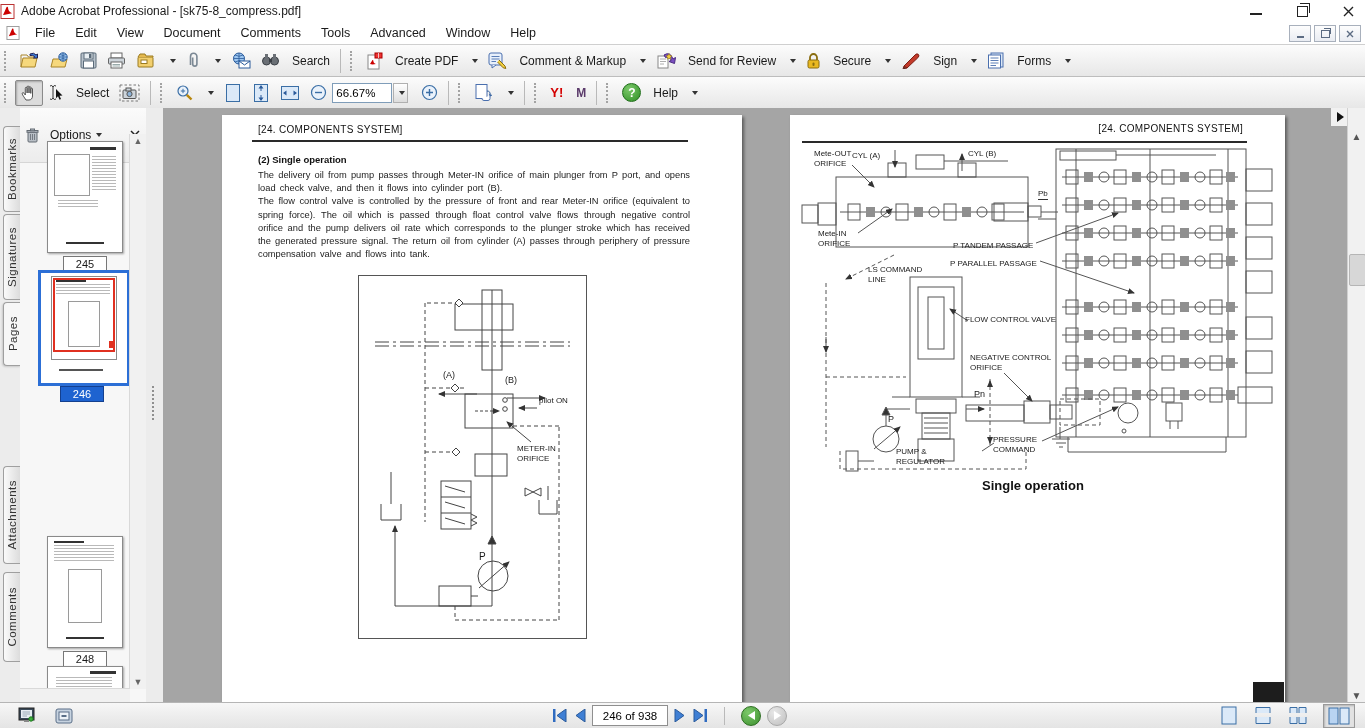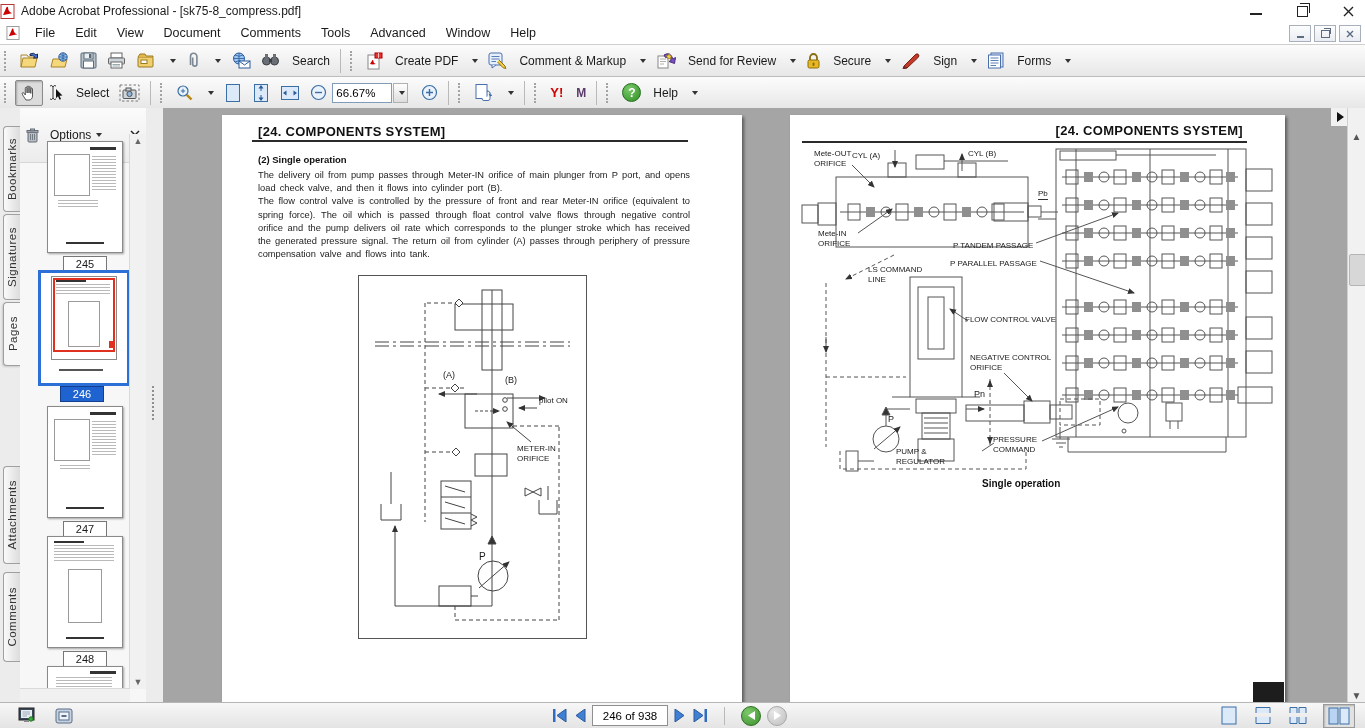--- a/index.html
+++ b/index.html
@@ -69,28 +69,28 @@
   .sbar-v{position:absolute;right:0;top:26px;width:16px;bottom:14px;background:#f1f1f1;border-left:1px solid #d9d9d9;}
   .sbar-h{position:absolute;left:0;bottom:0;height:14px;right:16px;background:#f1f1f1;border-top:1px solid #d9d9d9;}
   .sarrow{position:absolute;left:1px;width:14px;height:14px;display:flex;align-items:center;justify-content:center;cursor:pointer;color:#666;font-size:9px;}
   .splitter{position:absolute;left:146px;top:0;width:17px;bottom:0;background:#ececec;border-right:1px solid #a9a9a9;}
   .splitgrip{position:absolute;left:6px;top:278px;width:4px;height:34px;border-left:2px dotted #8f8f8f;cursor:col-resize;}
   
   .docarea{position:absolute;left:163px;top:0;right:17px;bottom:0;background:#a5a5a5;overflow:hidden;}
   .page{position:absolute;background:#fff;box-shadow:2px 2px 3px rgba(0,0,0,.45);}
   .pg-left{left:59px;top:7px;width:520px;height:588px;}
   .pg-right{left:627px;top:7px;width:495px;height:588px;}
-  .pgheader{position:absolute;font-weight:bold;font-size:13px;letter-spacing:.3px;color:#111;white-space:nowrap;}
+  .pgheader{position:absolute;font-weight:normal;font-size:10px;letter-spacing:.3px;color:#111;white-space:nowrap;}
   .pgrule{position:absolute;height:2px;background:#2a2a2a;}
   .heading{position:absolute;font-weight:bold;font-size:9.5px;color:#111;}
   .bodytext{position:absolute;font-size:9.3px;line-height:13.2px;text-align:justify;color:#222;word-spacing:1.5px;}
   .bodytext p{margin:0;}
   .diagframe{position:absolute;border:1px solid #555;background:#fff;}
   .dlabel{position:absolute;font-size:8px;line-height:9.5px;color:#1a1a1a;white-space:pre-line;}
-  .caption{position:absolute;font-weight:bold;font-size:10px;color:#111;}
+  .caption{position:absolute;font-weight:bold;font-size:13px;color:#111;}
   .blackblock{position:absolute;background:#1d1d1d;}
   
   .mscroll{position:absolute;right:0;top:0;width:17px;bottom:0;background:#f1f1f1;border-left:1px solid #d0d0d0;}
   .mbtn{position:absolute;left:0;width:17px;height:16px;display:flex;align-items:center;justify-content:center;color:#555;font-size:10px;cursor:pointer;}
   .mthumb{position:absolute;left:1px;width:15px;background:#d7d7d7;border:1px solid #b5b5b5;border-radius:2px;cursor:pointer;}
   .expandbtn{position:absolute;right:0;top:0;width:17px;height:18px;background:#f1f1f1;display:flex;align-items:center;justify-content:center;cursor:pointer;}
   
   .statusbar{position:absolute;left:0;bottom:0;right:0;height:25px;background:linear-gradient(#f7f7f7,#e4e4e4);
              border-top:1px solid #b5b5b5;display:flex;align-items:center;}
   .sb-abs{position:absolute;display:flex;align-items:center;gap:6px;}
@@ -438,30 +438,20 @@
             <div class="tp-dark" style="left:4px;top:3px;width:30px;height:2px;"></div>
             <div class="tp-lines" style="left:4px;top:7px;width:54px;height:12px;"></div>
             <div class="tp-box" style="left:16px;top:24px;width:30px;height:44px;"></div>
             <div class="tp-red" style="left:1px;top:1px;width:58px;height:70px;"></div>
             <div class="tp-redsq" style="right:2px;top:64px;"></div>
           </div>
           <div class="tp-dark" style="position:absolute;left:18px;top:96px;width:44px;height:2px;background:#555;"></div>
         </div>
         <div class="tnum tnum-sel" style="position:absolute;left:40px;top:249px;">246</div>
 
-        <div class="thumb" style="left:27px;top:272px;">
-          <div class="tpage" style="height:110px;">
-            <div class="tp-dark" style="left:42px;top:5px;width:26px;height:3px;"></div>
-            <div class="tp-box" style="left:6px;top:12px;width:34px;height:40px;"></div>
-            <div class="tp-lines" style="left:44px;top:14px;width:24px;height:36px;"></div>
-            <div class="tp-lines" style="left:12px;top:58px;width:30px;height:6px;"></div>
-            <div class="tp-dark" style="left:18px;top:100px;width:38px;height:2px;"></div>
-          </div>
-          <div class="tnum">247</div>
-        </div>
 
         <div class="thumb" style="left:27px;top:402px;">
           <div class="tpage" style="height:110px;">
             <div class="tp-dark" style="left:6px;top:4px;width:30px;height:2px;"></div>
             <div class="tp-lines" style="left:6px;top:8px;width:60px;height:16px;"></div>
             <div class="tp-box" style="left:20px;top:32px;width:32px;height:52px;"></div>
             <div class="tp-dark" style="left:18px;top:100px;width:38px;height:2px;"></div>
           </div>
           <div class="tnum">248</div>
         </div>

